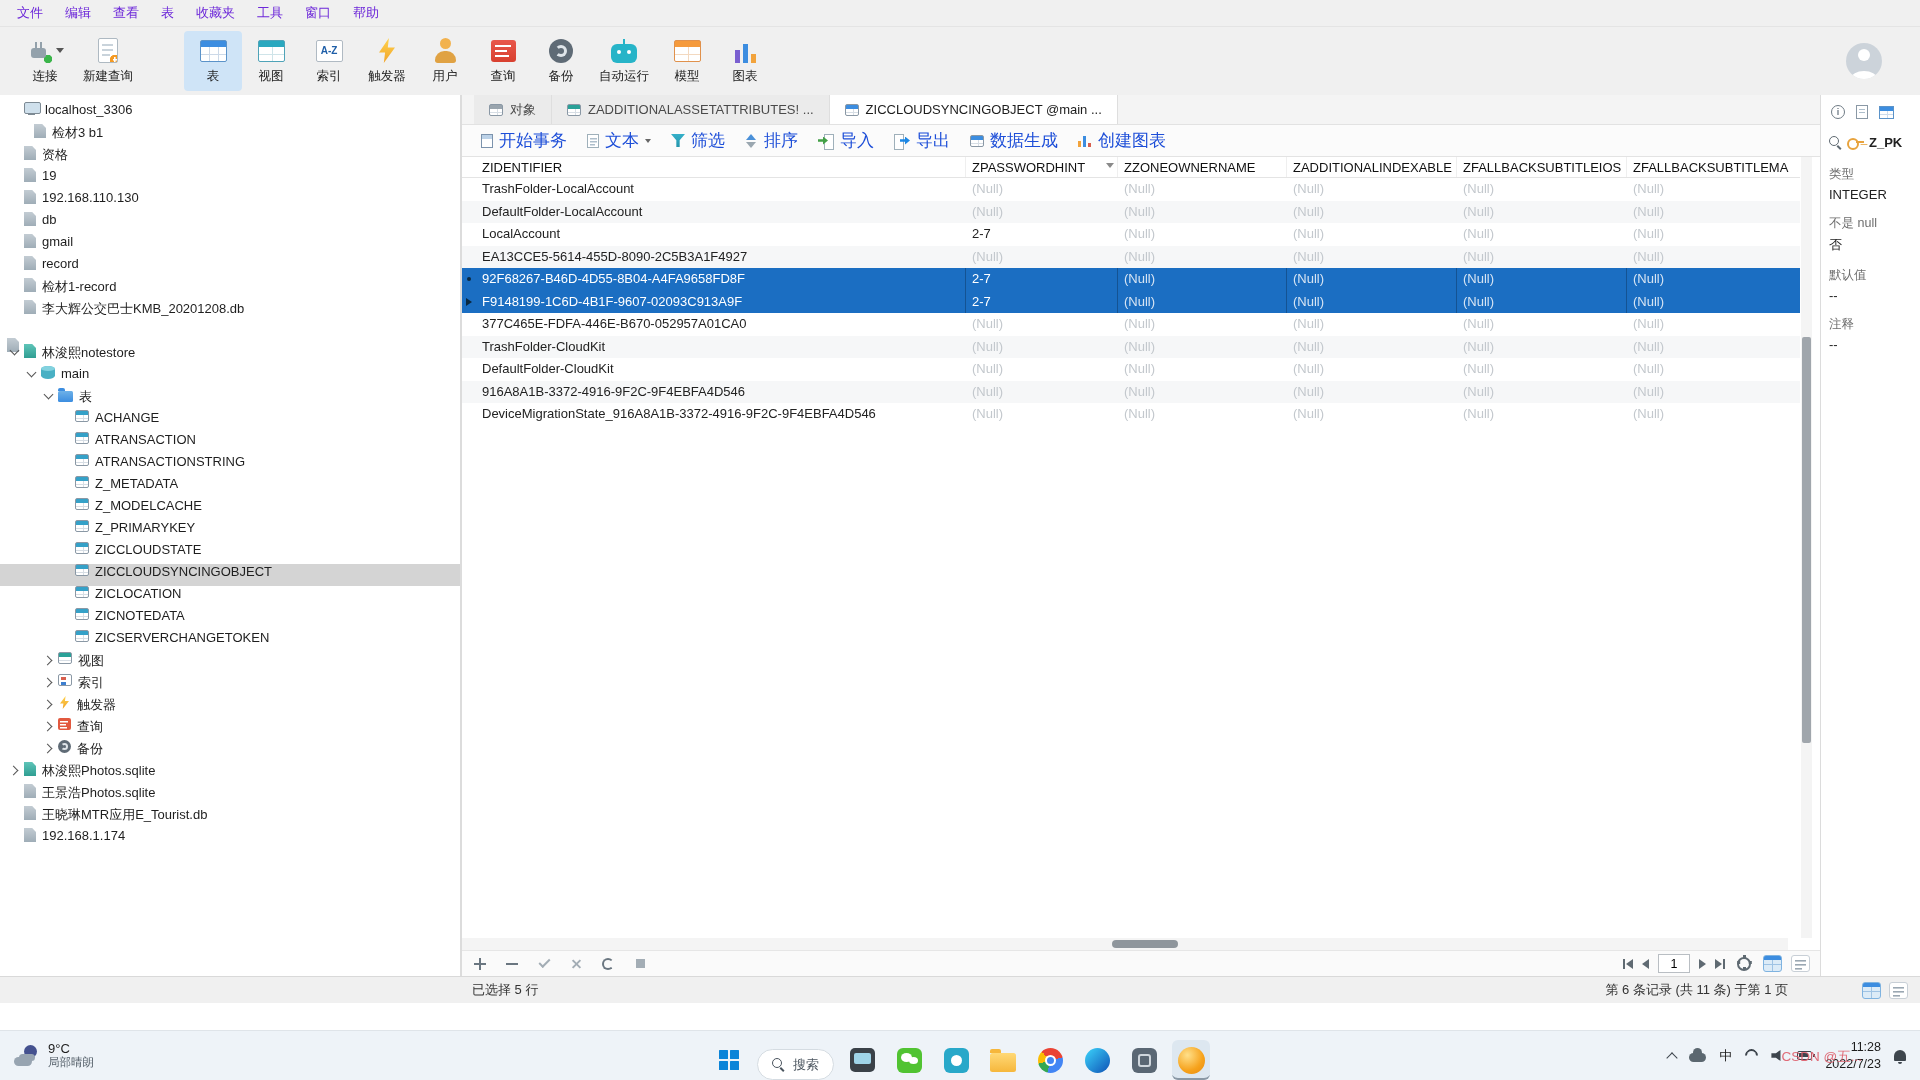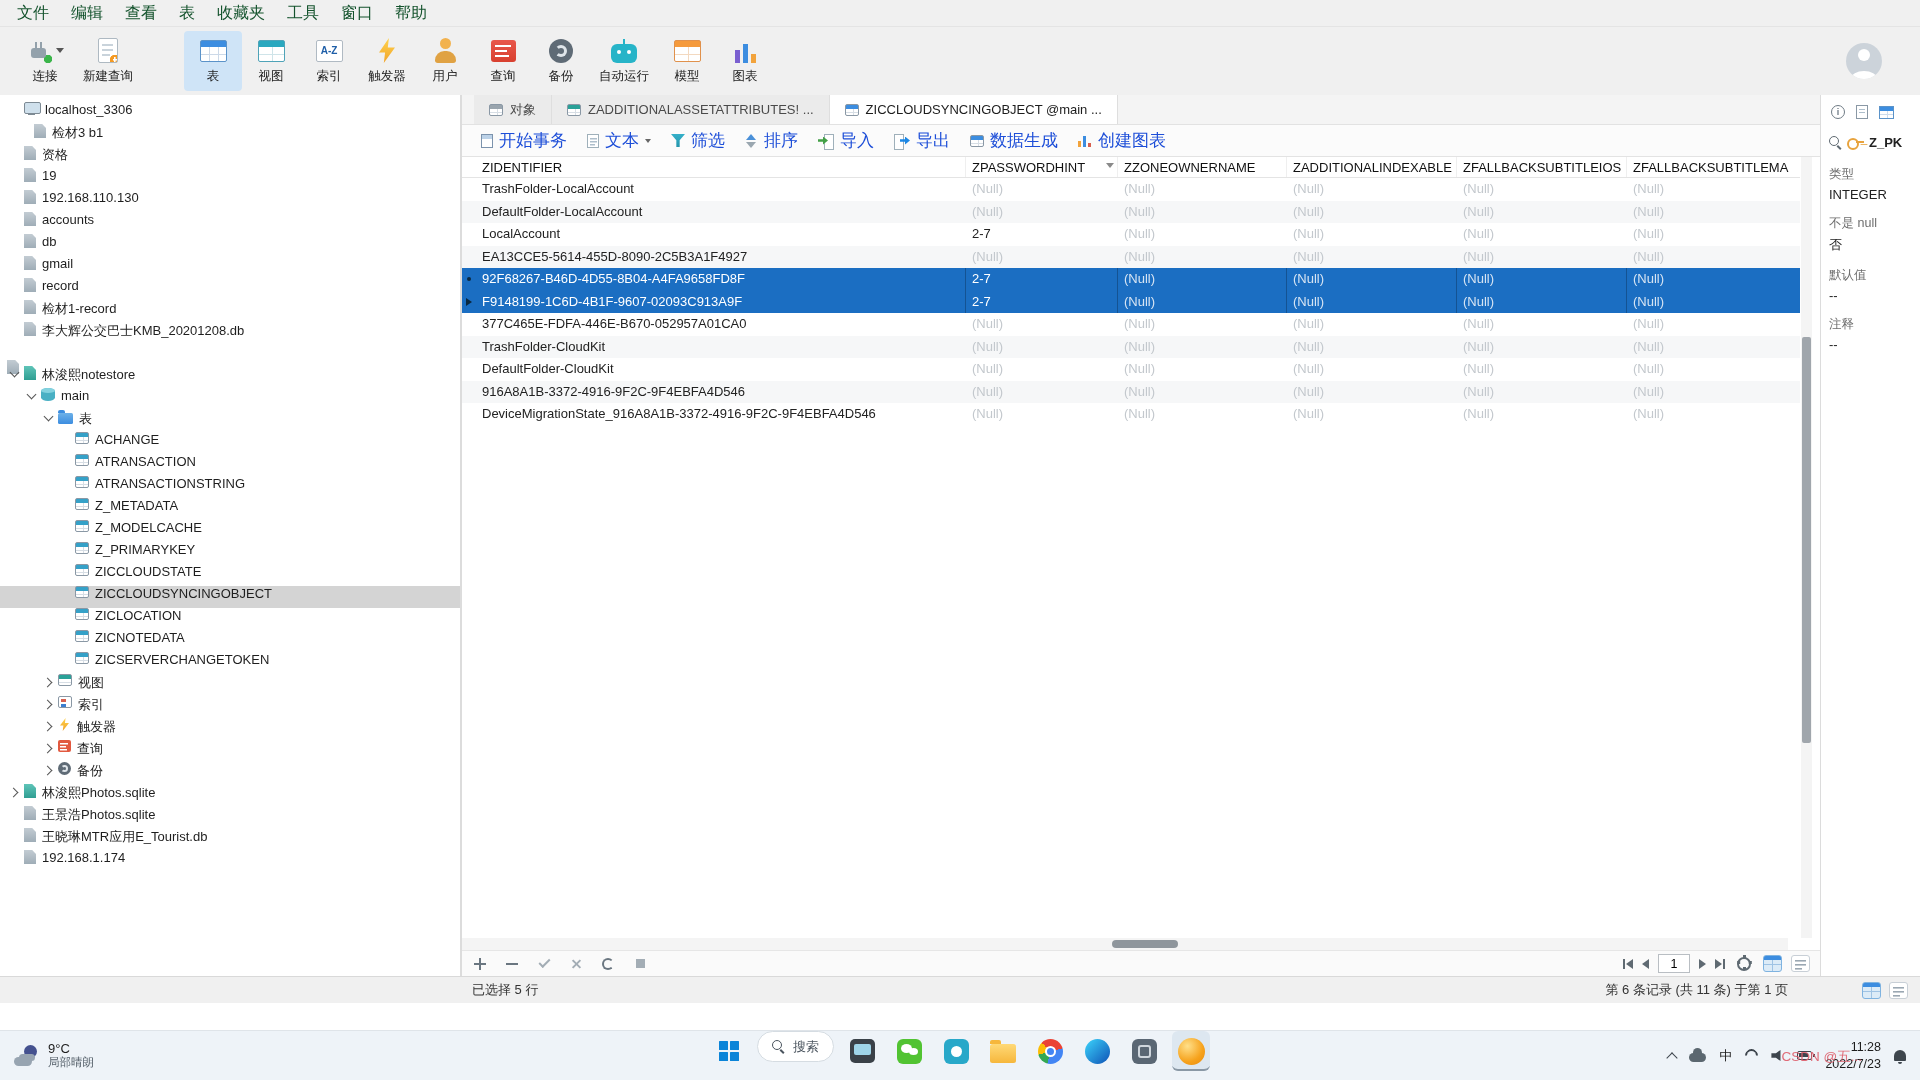--- a/index.html
+++ b/index.html
@@ -15,21 +15,21 @@
   .win-btns{margin-left:auto;display:flex;height:100%}
   .win-btn{width:46px;height:100%;display:flex;align-items:center;justify-content:center}
   .wb-min::before{content:"";width:11px;height:1.5px;background:#333}
   .wb-max::before{content:"";width:10px;height:10px;border:1.3px solid #333;border-radius:1px}
   .wb-close{position:relative}
   .wb-close::before,.wb-close::after{content:"";position:absolute;width:14px;height:1.5px;background:#333}
   .wb-close::before{transform:rotate(45deg)}.wb-close::after{transform:rotate(-45deg)}
 
   
   .menubar{height:27px;background:#f0f0f0;border-bottom:1px solid #e4e4e4;display:flex;align-items:center;padding-left:6px}
-  .menu-item{padding:0 11px;font-size:16px;color:#14532d;height:100%;display:flex;align-items:center}
+  .menu-item{padding:0 11px;font-size:13px;color:#6d28d9;height:100%;display:flex;align-items:center}
 
   
   .toolbar{height:68px;background:#f0f0f0;display:flex;align-items:center;padding:0 16px}
   .tool-item{display:flex;flex-direction:column;align-items:center;justify-content:center;gap:4px;padding:4px 9px;height:60px;border-radius:4px;min-width:58px}
   .tool-item.active{background:#cfe4f7}
   .tool-iconrow{height:27px;display:flex;align-items:center;gap:3px}
   .tool-label{font-size:12.5px;color:#222;white-space:nowrap}
   .tool-caret{width:0;height:0;border:4px solid transparent;border-top:5px solid #555;margin-top:4px}
   .group-gap{width:42px}
   .avatar{margin-left:auto;margin-right:22px;width:36px;height:36px;border-radius:50%;background:#ccd3da;position:relative;overflow:hidden}
@@ -220,21 +220,21 @@
   .sb-icons{display:flex;gap:8px;margin-left:74px}
 
   
   .taskbar{position:absolute;left:0;right:0;bottom:0;height:50px;background:#eef3f8;border-top:1px solid #dfe4e9;display:flex;align-items:center}
   .tb-weather{display:flex;align-items:center;gap:8px;padding:0 14px;height:100%}
   .wx-icon{position:relative;width:26px;height:22px}
   .wx-icon::before{content:"";position:absolute;top:0;left:10px;width:13px;height:13px;border-radius:50%;background:#44518f}
   .wx-icon::after{content:"";position:absolute;bottom:1px;left:0;width:18px;height:9px;border-radius:5px;background:#97a4b1;box-shadow:4px -4px 0 -1px #97a4b1}
   .wx-temp{font-size:13px;color:#1d1d1d;line-height:1.2}
   .wx-desc{font-size:11.5px;color:#55606a;line-height:1.2}
-  .tb-center{position:absolute;left:50%;transform:translateX(-50%);display:flex;align-items:flex-start;gap:9px;height:100%}
+  .tb-center{position:absolute;left:50%;transform:translateX(-50%);display:flex;align-items:flex-end;gap:9px;height:100%}
   .tb-btn{width:38px;height:40px;display:flex;align-items:center;justify-content:center;border-radius:6px}
   .tb-btn.active{background:#dde7f0;box-shadow:inset 0 -3px 0 -1px #8a98a5}
   .win-logo{display:grid;grid-template-columns:9px 9px;grid-template-rows:9px 9px;gap:1.6px}
   .win-logo i{background:#0b84d8;border-radius:0.5px}
   .tb-search{display:flex;align-items:center;gap:8px;height:31px;padding:0 14px;background:#fff;border:1px solid #d5dce2;border-radius:16px;font-size:13px;color:#4a545e}
   .s-mag{position:relative;width:13px;height:13px}
   .s-mag::before{content:"";position:absolute;top:0;left:0;width:8px;height:8px;border:1.6px solid #4a545e;border-radius:50%}
   .s-mag::after{content:"";position:absolute;left:8.5px;top:8.5px;width:4.5px;height:1.7px;background:#4a545e;transform:rotate(45deg);transform-origin:0 0}
   .ic-darkapp{width:25px;height:24px;border-radius:5px;background:#3a4148;position:relative}
   .ic-darkapp::after{content:"";position:absolute;left:4px;right:4px;top:5px;bottom:8px;background:#9fd4e8;border-radius:2px}
@@ -423,25 +423,20 @@
           <span class="tree-icon ti-dbfile"></span>
           <span class="tree-label">19</span>
         </div>
 
         <div class="tree-row" style="padding-left: 6px;">
           <span class="tree-arrow"></span>
           <span class="tree-icon ti-dbfile"></span>
           <span class="tree-label">192.168.110.130</span>
         </div>
 
-        <div class="tree-row" style="padding-left: 6px;">
-          <span class="tree-arrow"></span>
-          <span class="tree-icon ti-dbfile"></span>
-          <span class="tree-label">accounts</span>
-        </div>
 
         <div class="tree-row" style="padding-left: 6px;">
           <span class="tree-arrow"></span>
           <span class="tree-icon ti-dbfile"></span>
           <span class="tree-label">db</span>
         </div>
 
         <div class="tree-row" style="padding-left: 6px;">
           <span class="tree-arrow"></span>
           <span class="tree-icon ti-dbfile"></span>

